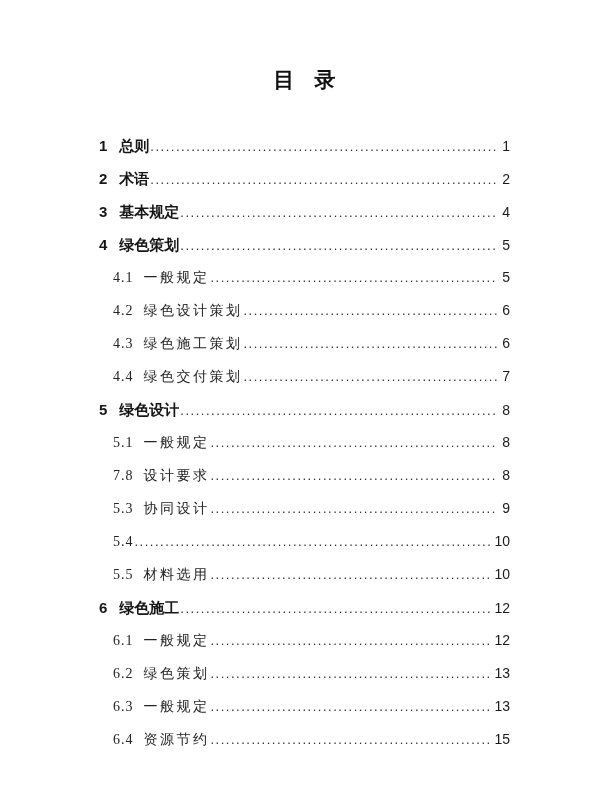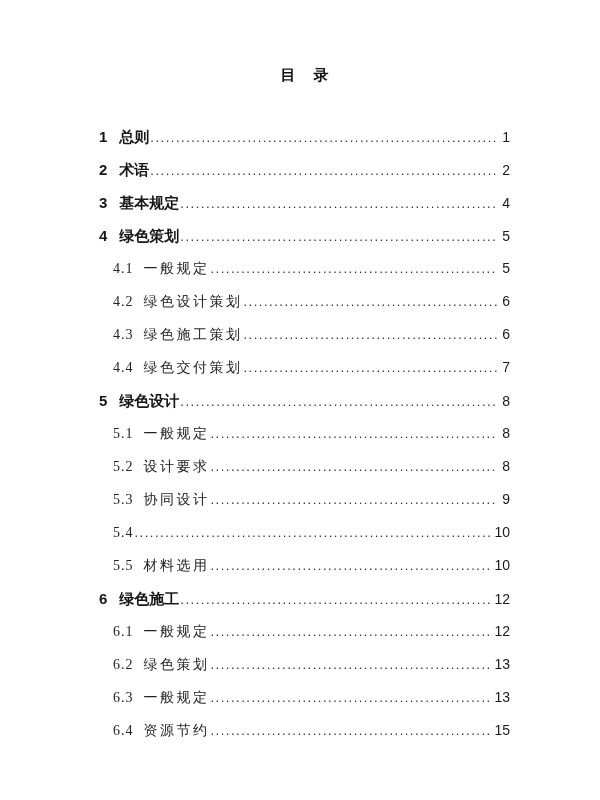--- a/index.html
+++ b/index.html
@@ -15,21 +15,21 @@
   .page {
     box-sizing: border-box;
     width: 600px;
     height: 800px;
     padding: 66px 90px 0 99px;
     background: #ffffff;
   }
   .toc-title {
     margin: 0;
     text-align: center;
-    font-size: 15px;
+    font-size: 21px;
     font-weight: bold;
     letter-spacing: 7px;
     text-indent: 7px;
     color: #111111;
     font-family: "Liberation Sans", sans-serif;
     white-space: pre;
   }
   .toc-list {
     margin-top: 35px;
   }
@@ -142,21 +142,21 @@
         <span class="leader"></span>
         <span class="toc-pagenum">8</span>
       </div>
       <div class="toc-row level2">
         <span class="toc-num">5.1</span>
         <span class="toc-text">一般规定</span>
         <span class="leader"></span>
         <span class="toc-pagenum">8</span>
       </div>
       <div class="toc-row level2">
-        <span class="toc-num">5.2</span>
+        <span class="toc-num">7.8</span>
         <span class="toc-text">设计要求</span>
         <span class="leader"></span>
         <span class="toc-pagenum">8</span>
       </div>
       <div class="toc-row level2">
         <span class="toc-num">5.3</span>
         <span class="toc-text">协同设计</span>
         <span class="leader"></span>
         <span class="toc-pagenum">9</span>
       </div>

